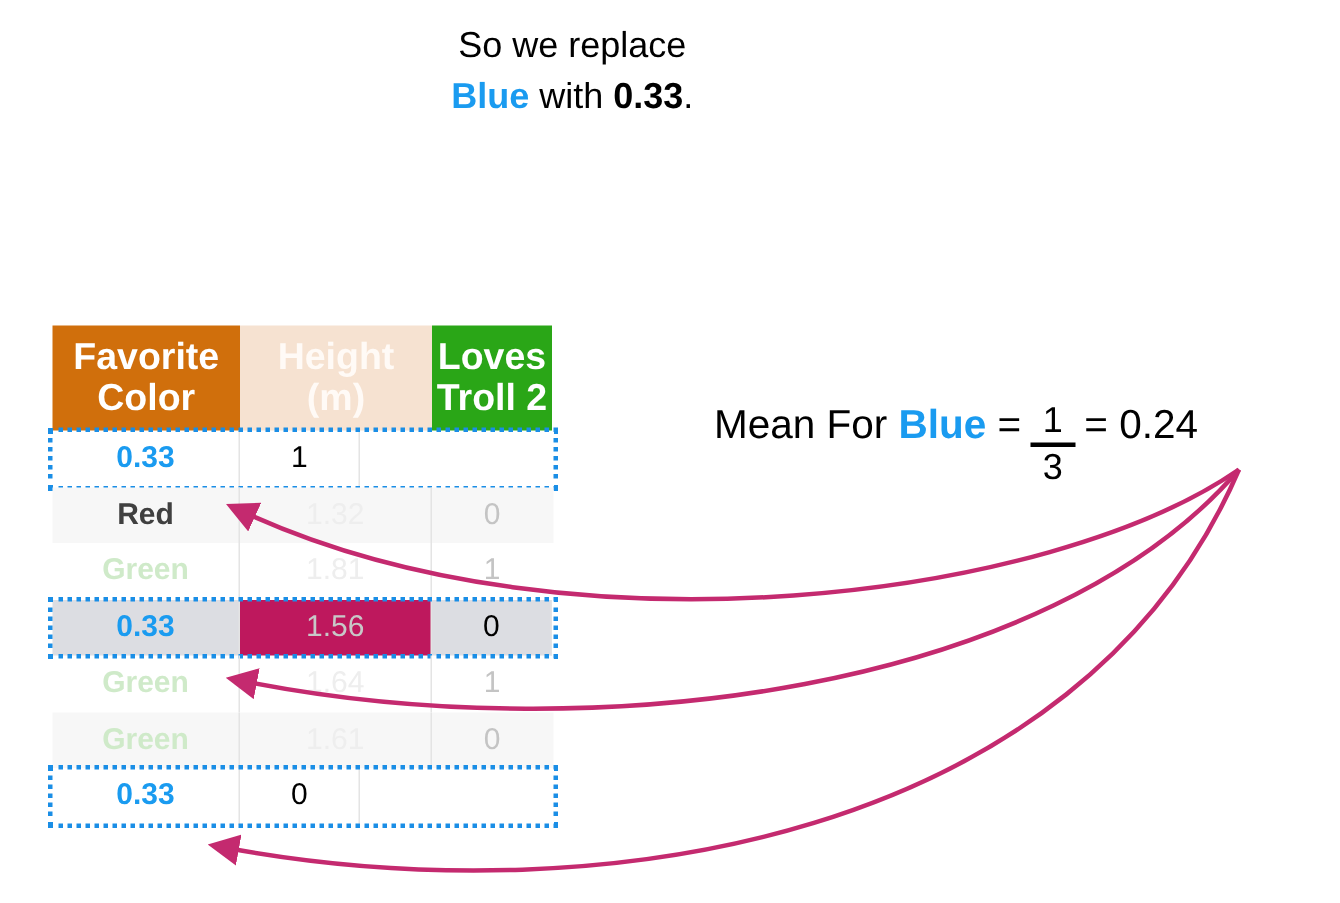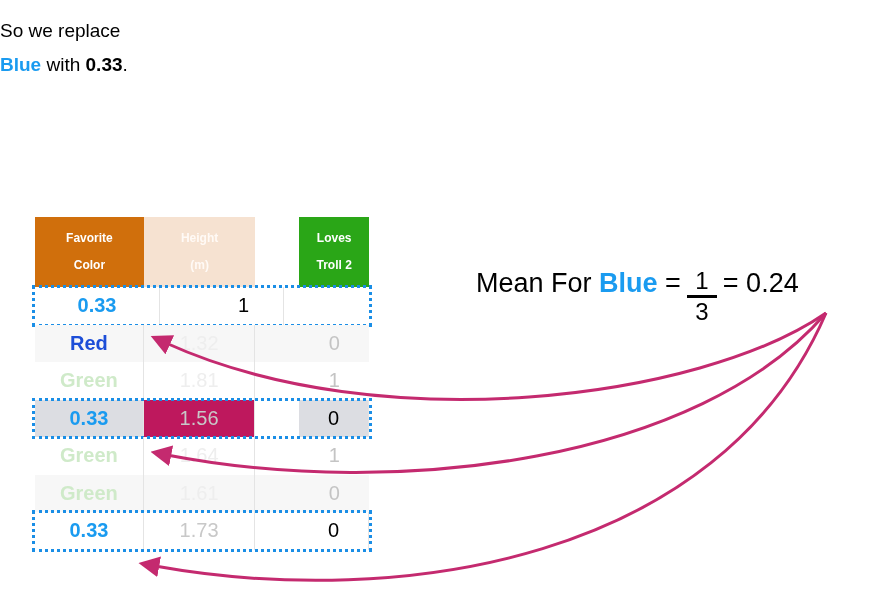--- a/index.html
+++ b/index.html
@@ -1,39 +1,39 @@
 <!DOCTYPE html>
 <html><head>
 <meta charset="utf-8">
 <style>
   html, body { margin: 0; padding: 0; background: #ffffff; }
   body { width: 893px; height: 602px; position: relative; overflow: hidden;
          font-family: "Liberation Sans", sans-serif; color: #000; }
-  .title { position: absolute; left: 0; width: 763px; top: 14px; 
-           font-size: 19px; line-height: 34px; }
+  .title { position: absolute; left: 0; width: 763px; top: 14px; text-align: center;
+           font-size: 24px; line-height: 34px; }
   .blue { color: #1a9bf0; font-weight: bold; }
   .bold { font-weight: bold; }
 
   .table { position: absolute; left: 35px; top: 217px; width: 334px; }
   .hdr { display: flex; height: 70px; }
   .hcell { display: flex; align-items: center; justify-content: center; text-align: center;
-           color: #fff; font-weight: bold; font-size: 12px; line-height: 27px; box-sizing: border-box; }
-  .c1 { width: 125px; } .c2 { width: 128px; } .c3 { width: 80px; margin-left: 44px; }
+           color: #fff; font-weight: bold; font-size: 25px; line-height: 27px; box-sizing: border-box; }
+  .c1 { width: 125px; } .c2 { width: 128px; } .c3 { width: 80px; }
   .h-fav { background: #d06f0c; }
   .h-height { background: #f6e2d1; color: #fffaf6; }
   .h-loves { background: #2aa617; }
   .row { display: flex; height: 37.5px; position: relative; }
   .cell { display: flex; align-items: center; justify-content: center; font-size: 20px;
           box-sizing: border-box; border-right: 1px solid #e4e4e4; }
   .cell:last-child { border-right: none; }
   .row.alt { background: #f7f7f7; }
   .row.gray .cell.c1, .row.gray .cell.c3 { background: #dcdde2; }
   .row.gray .cell.c2 { background: #be185d; }
   .fav-blue { color: #1a9bf0; font-weight: bold; }
-  .fav-red { color: #1d4ed8; font-weight: bold; }
+  .fav-red { color: #404040; font-weight: bold; }
   .fav-green { color: #cfeac9; font-weight: bold; }
   .h-dim { color: #c8c8c8; }
   .h-faint { color: #eeeeee; }
   .l-dark { color: #000; }
   .l-dim { color: #c4c4c4; }
   .dotted { position: absolute; left: -3px; right: -3px; top: -2px; bottom: -2px;
             border: 3px dotted #1a8ee6; pointer-events: none; }
 
   .formula { position: absolute; left: 476px; top: 268px; height: 60px; display: flex;
              font-size: 27px; }
@@ -89,21 +89,20 @@
     <div class="cell c2 h-faint">1.64</div>
     <div class="cell c3 l-dim">1</div>
   </div>
   <div class="row alt">
     <div class="cell c1 fav-green">Green</div>
     <div class="cell c2 h-faint">1.61</div>
     <div class="cell c3 l-dim">0</div>
   </div>
   <div class="row">
     <div class="cell c1 fav-blue">0.33</div>
-    <div class="cell c2 h-dim">1.73</div>
     <div class="cell c3 l-dark">0</div>
     <div class="dotted"></div>
   </div>
 </div>
 
 <div class="formula">
   <span style="white-space:pre">Mean For </span>
   <span class="blue">Blue</span>
   <span style="white-space:pre"> =</span>
   <span class="frac">

